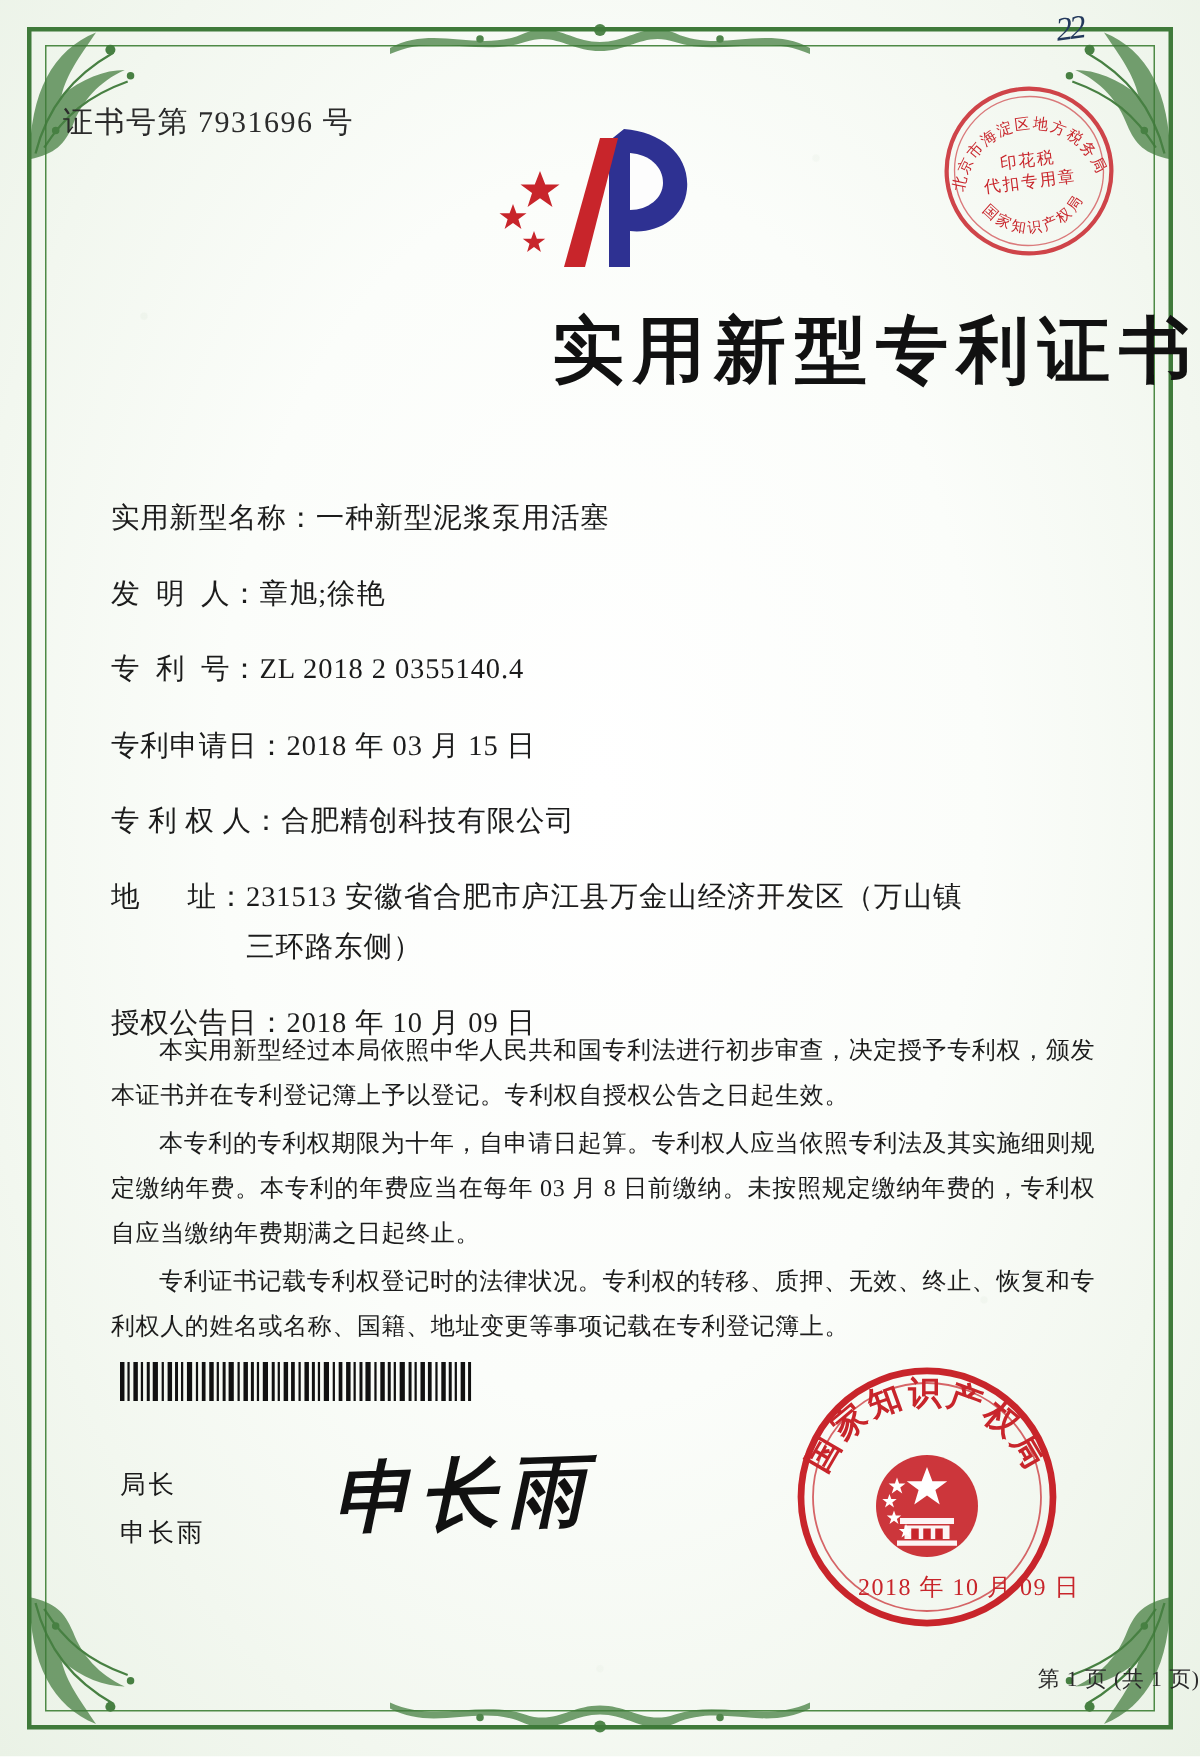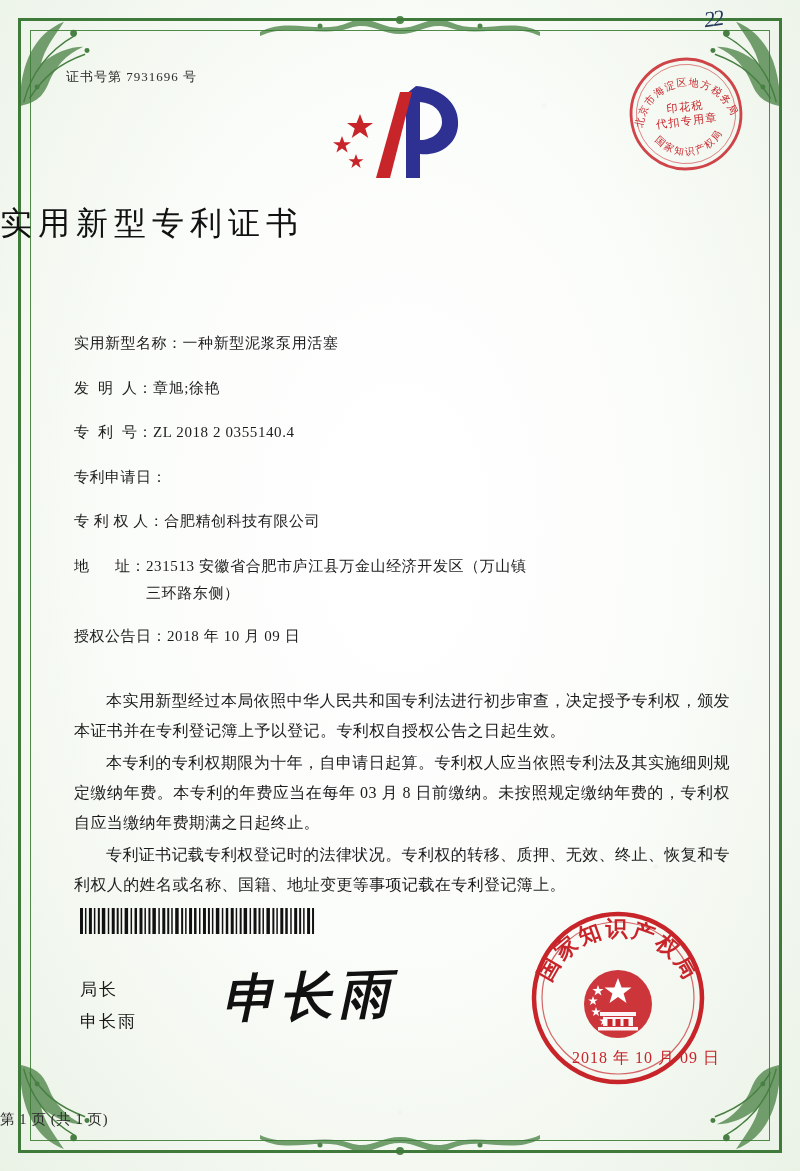--- a/index.html
+++ b/index.html
@@ -78,23 +78,23 @@
     font-size: 22px;
     color: #23395c;
     transform: rotate(-8deg);
     letter-spacing: -2px;
     font-style: italic;
   }
 
   
   .cert-no {
     position: absolute;
-    left: 66px;
+    left: 42px;
     top: 68px;
-    font-size: 13px;
+    font-size: 20px;
     letter-spacing: 1px;
     color: #2b2b2b;
   }
 
   
   .logo {
     position: absolute;
     left: 50%;
     top: 78px;
     transform: translateX(-50%);
@@ -112,35 +112,35 @@
     height: 124px;
     transform: rotate(-7deg);
   }
   .stamp-top svg { width: 100%; height: 100%; display:block; }
 
   .title {
     position: absolute;
     top: 202px;
     left: 0;
     width: 100%;
-    text-align: left;
-    font-size: 32px;
-    font-weight: normal;
+    text-align: right;
+    font-size: 48px;
+    font-weight: bold;
     letter-spacing: 6px;
     color: #111;
     font-family: "Liberation Serif", serif;
   }
 
   
   .fields {
     position: absolute;
     left: 74px;
     top: 332px;
     width: 660px;
-    font-size: 15px;
+    font-size: 19px;
     color: #1c1c1c;
   }
   .field-row {
     display: flex;
     align-items: flex-start;
     margin-bottom: 22px;
     line-height: 1.5;
   }
   .field-label {
     flex: 0 0 auto;
@@ -235,21 +235,21 @@
     font-size: 16px;
     color: #c8252b;
     letter-spacing: 1px;
   }
 
   .footer {
     position: absolute;
     left: 0;
     bottom: 42px;
     width: 100%;
-    text-align: left;
+    text-align: right;
     font-size: 14.5px;
     color: #2b2b2b;
     letter-spacing: 0.6px;
   }
 </style>
 </head>
 <body>
 
 <div class="page">
   <div class="paper-noise"></div>
@@ -364,20 +364,21 @@
     <div class="field-row">
       <span class="field-label">发  明  人：</span>
       <span class="field-value">章旭;徐艳</span>
     </div>
     <div class="field-row">
       <span class="field-label">专  利  号：</span>
       <span class="field-value">ZL 2018 2 0355140.4</span>
     </div>
     <div class="field-row">
       <span class="field-label">专利申请日：</span>
+      <span class="field-value">2018 年 03 月 15 日</span>
     </div>
     <div class="field-row">
       <span class="field-label">专 利 权 人：</span>
       <span class="field-value">合肥精创科技有限公司</span>
     </div>
     <div class="field-row">
       <span class="field-label">地      址：</span>
       <span class="field-value">
         <span>231513 安徽省合肥市庐江县万金山经济开发区（万山镇</span>
         <span class="cont">三环路东侧）</span>

